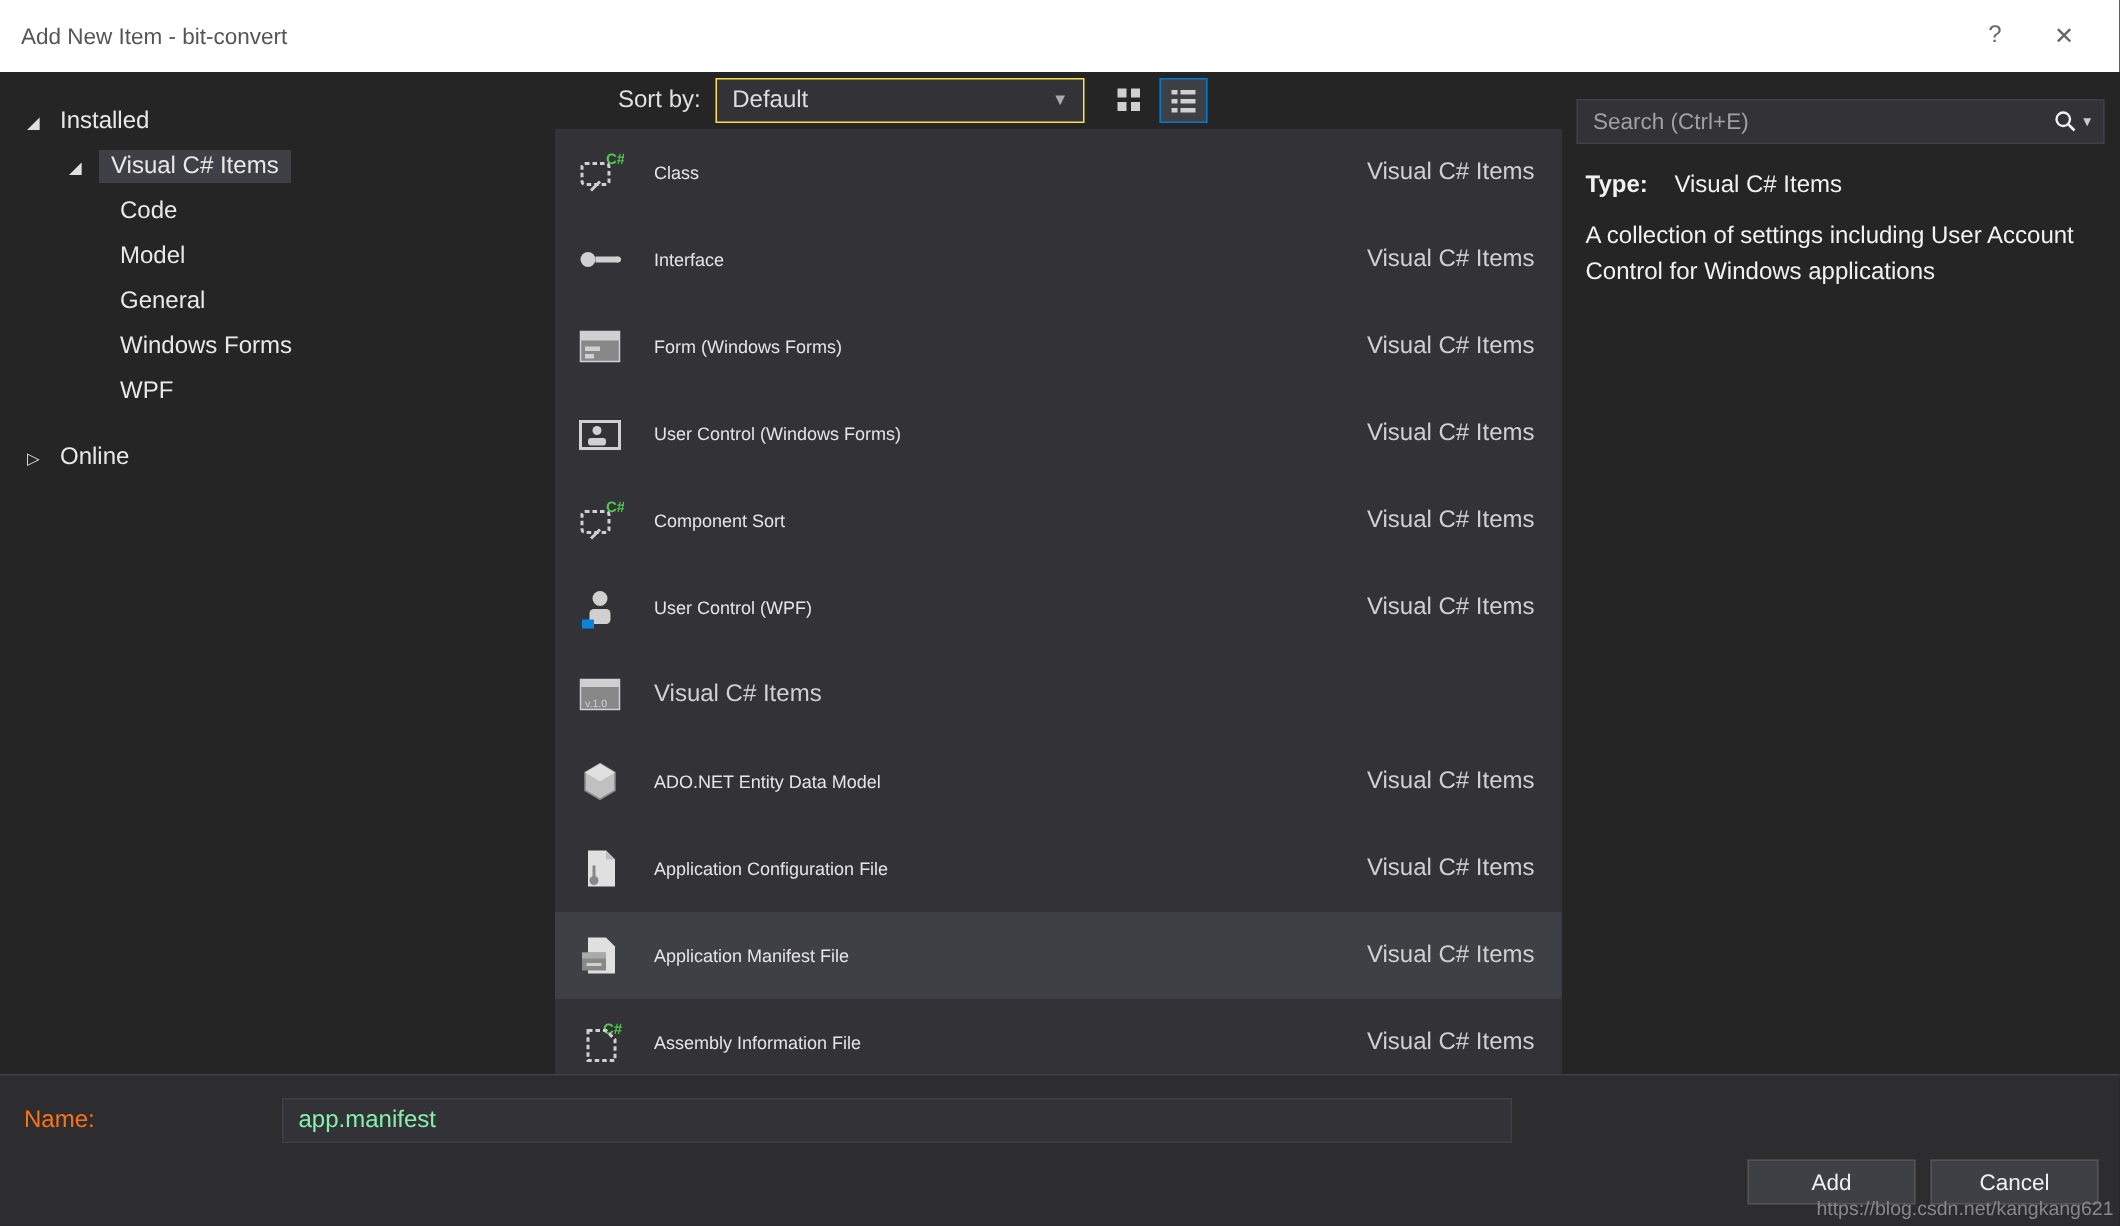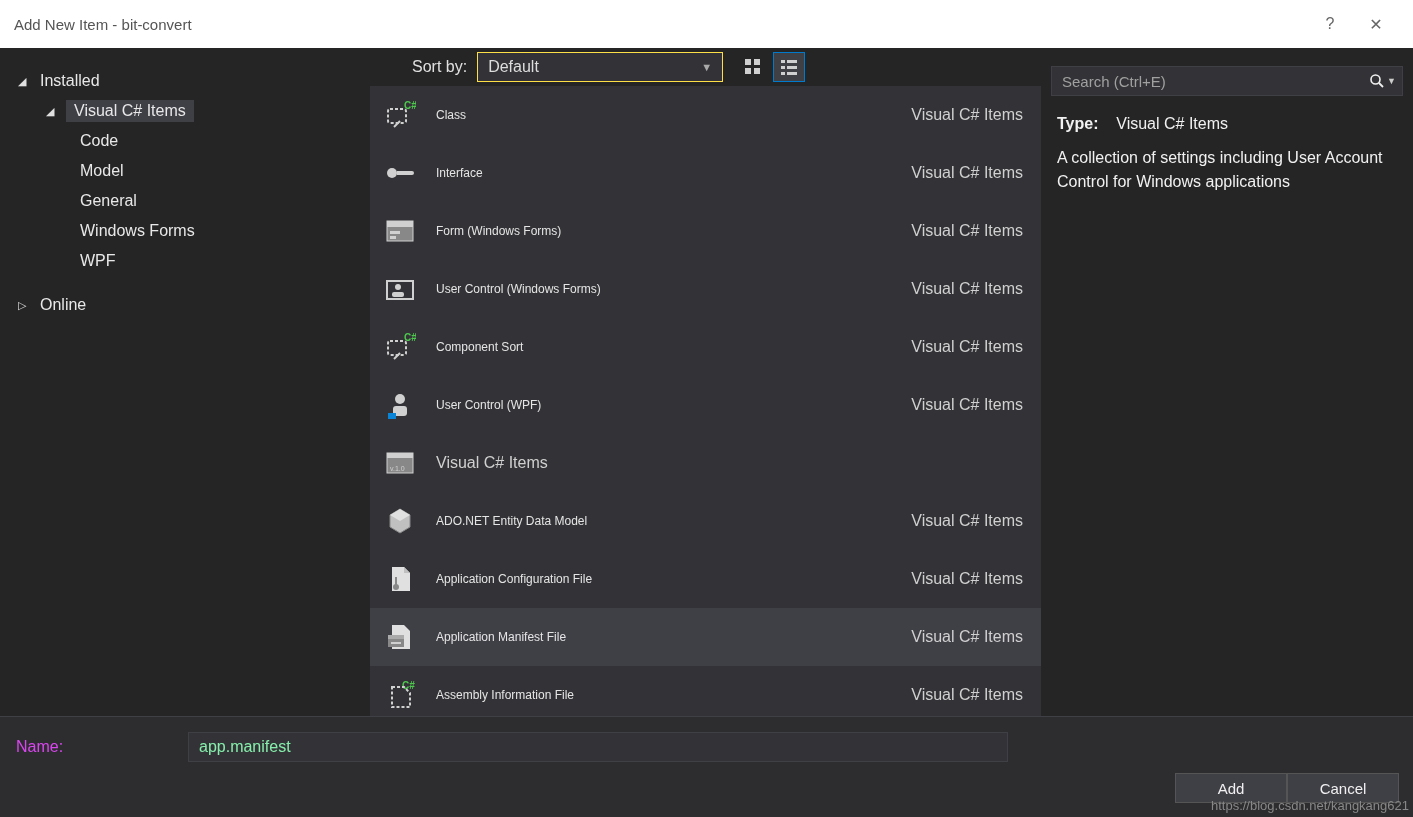--- a/index.html
+++ b/index.html
@@ -166,37 +166,37 @@
 .details-body { padding: 0 16px; font-size: 16px; line-height: 1.5; }
 .details-body .type-label { font-weight: 600; }
 .footer {
   height: 101px;
   background: #2d2d30;
   border-top: 1px solid #3f3f46;
   padding: 14px 14px 0 14px;
   position: relative;
 }
 .name-row { display: flex; align-items: center; gap: 14px; height: 32px; }
-.name-row label { width: 160px; color: #d946ef; font-size: 16px; padding-left: 2px; }
+.name-row label { width: 160px; color: #f97316; font-size: 16px; padding-left: 2px; }
 .name-input {
   width: 820px;
   height: 30px;
   background: #333337;
   border: 1px solid #3f3f46;
   color: #86efac;
   padding: 12px 10px;
   font-size: 16px;
   outline: none;
 }
 .button-row {
   position: absolute;
   right: 14px;
   bottom: 14px;
   display: flex;
-  gap: 0;
+  gap: 10px;
 }
 .dlg-btn {
   width: 112px;
   height: 30px;
   background: #3f3f46;
   border: 1px solid #555;
   color: #f0f0f0;
   font-size: 15px;
   display: flex;
   align-items: center;

